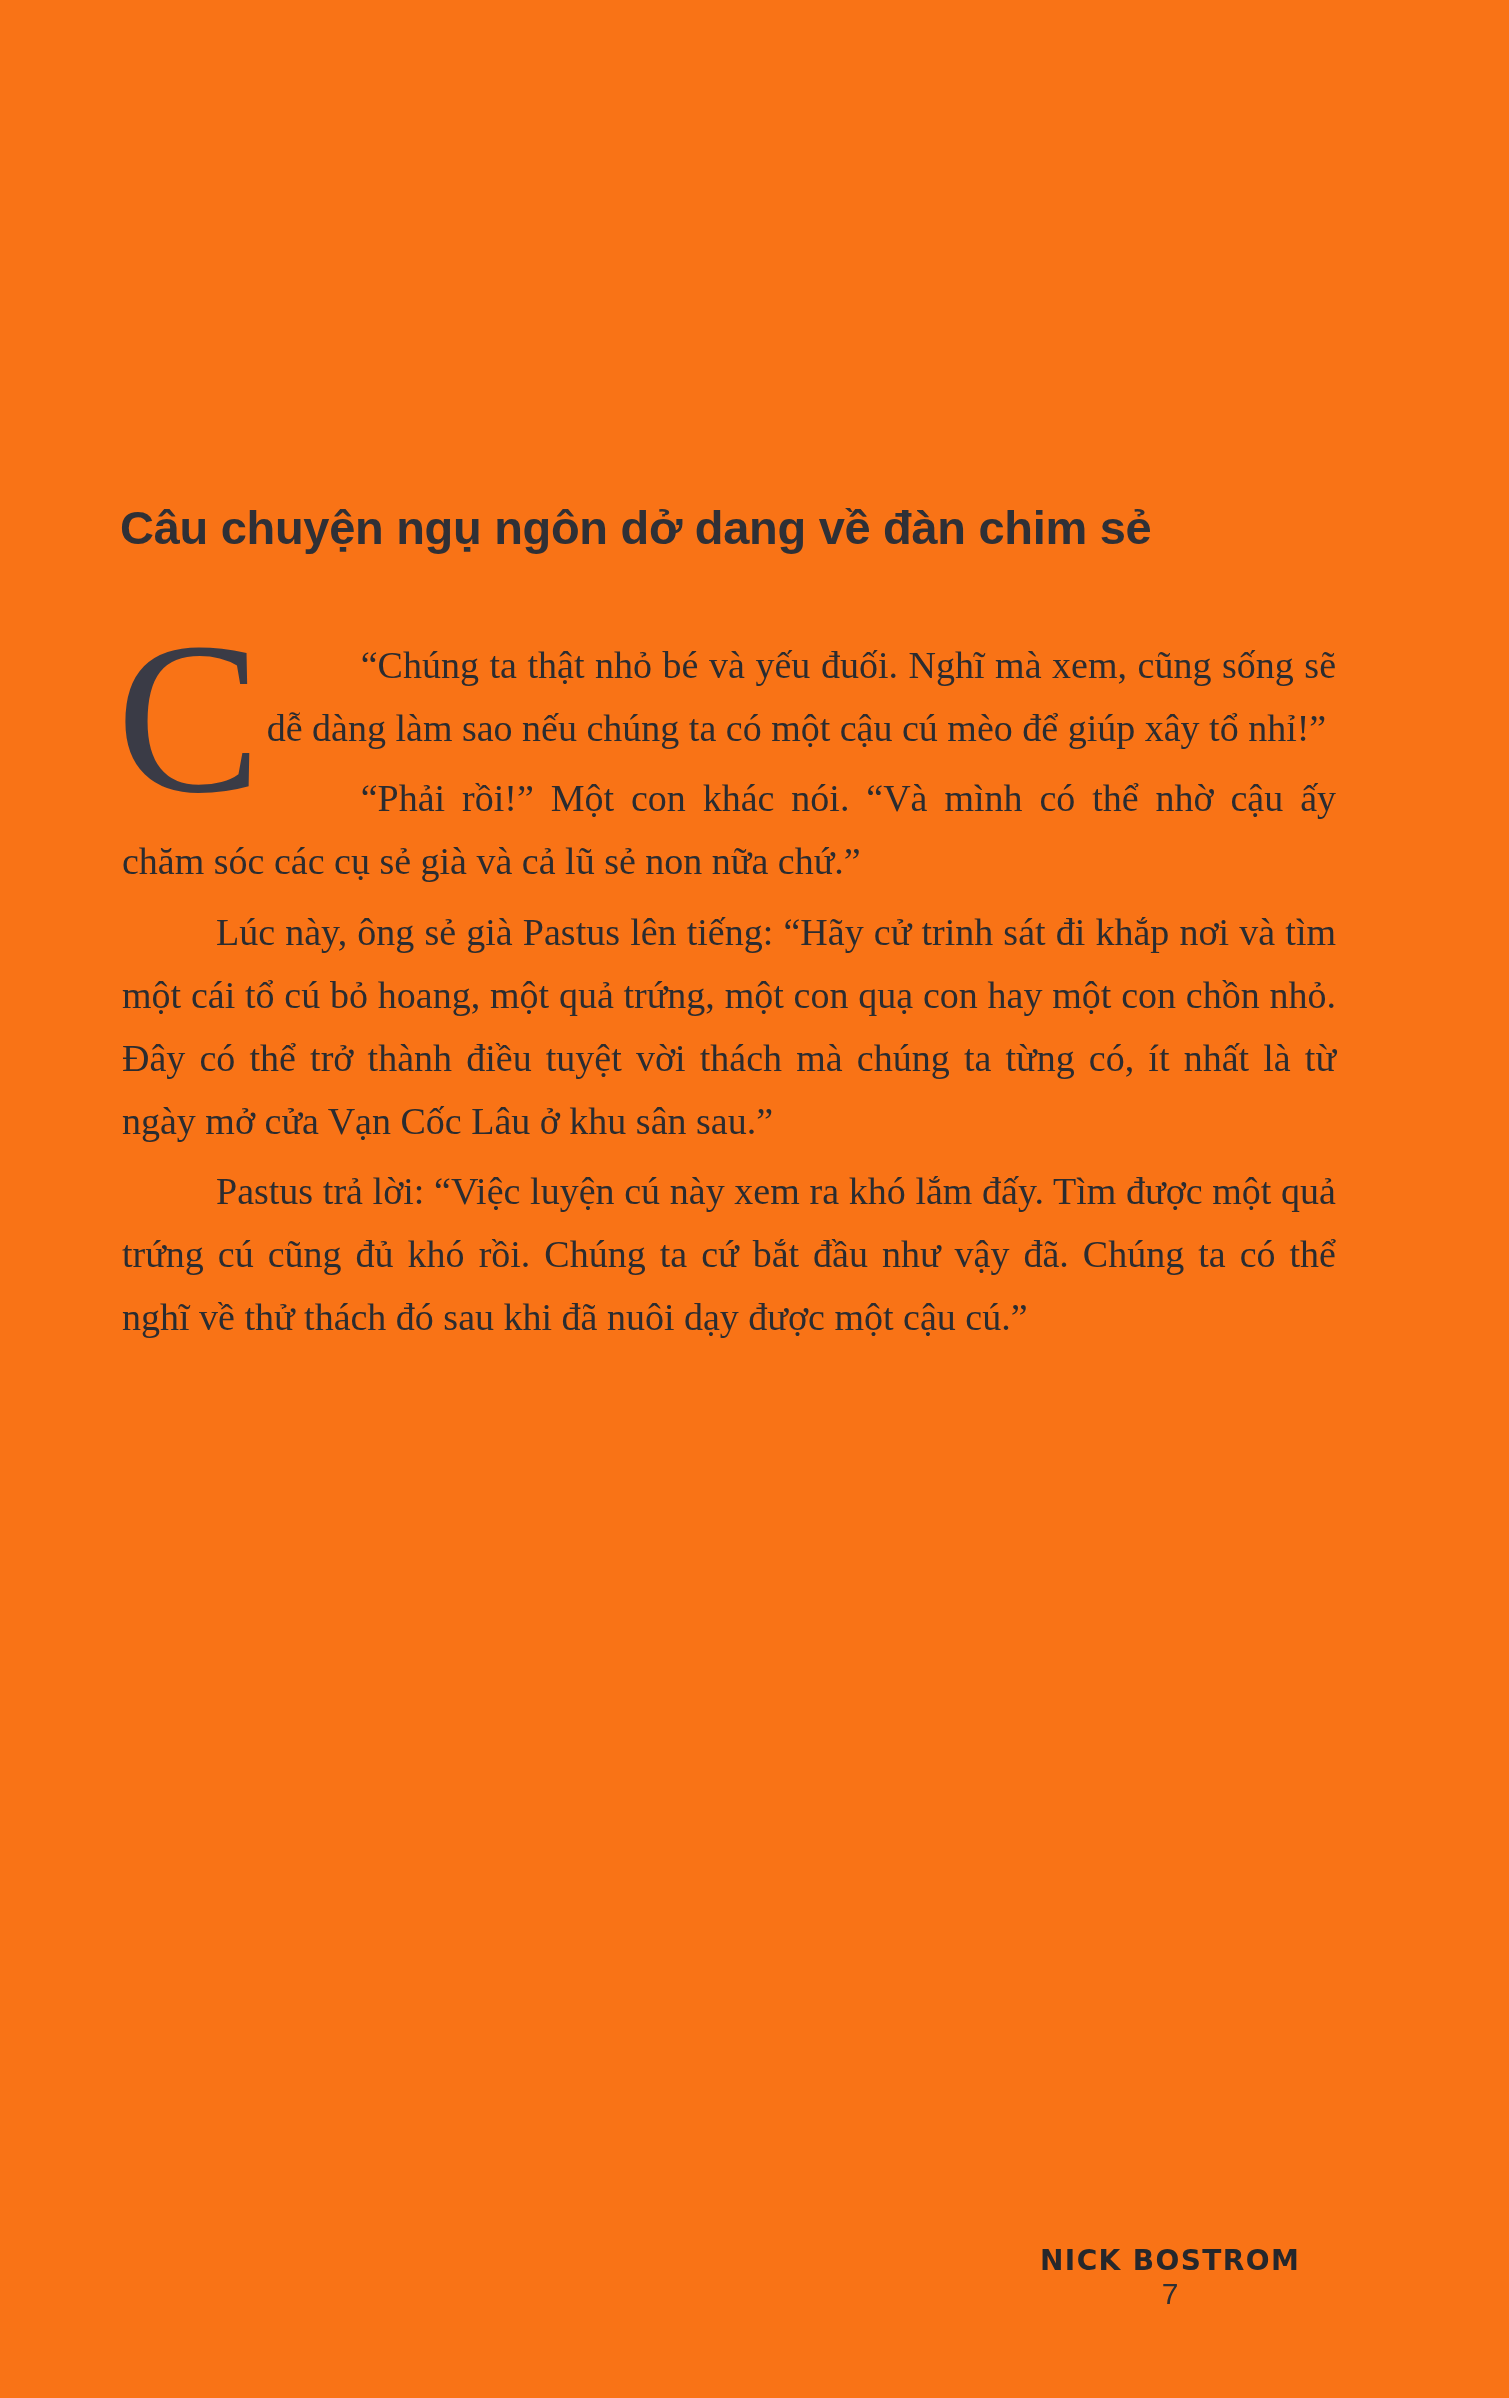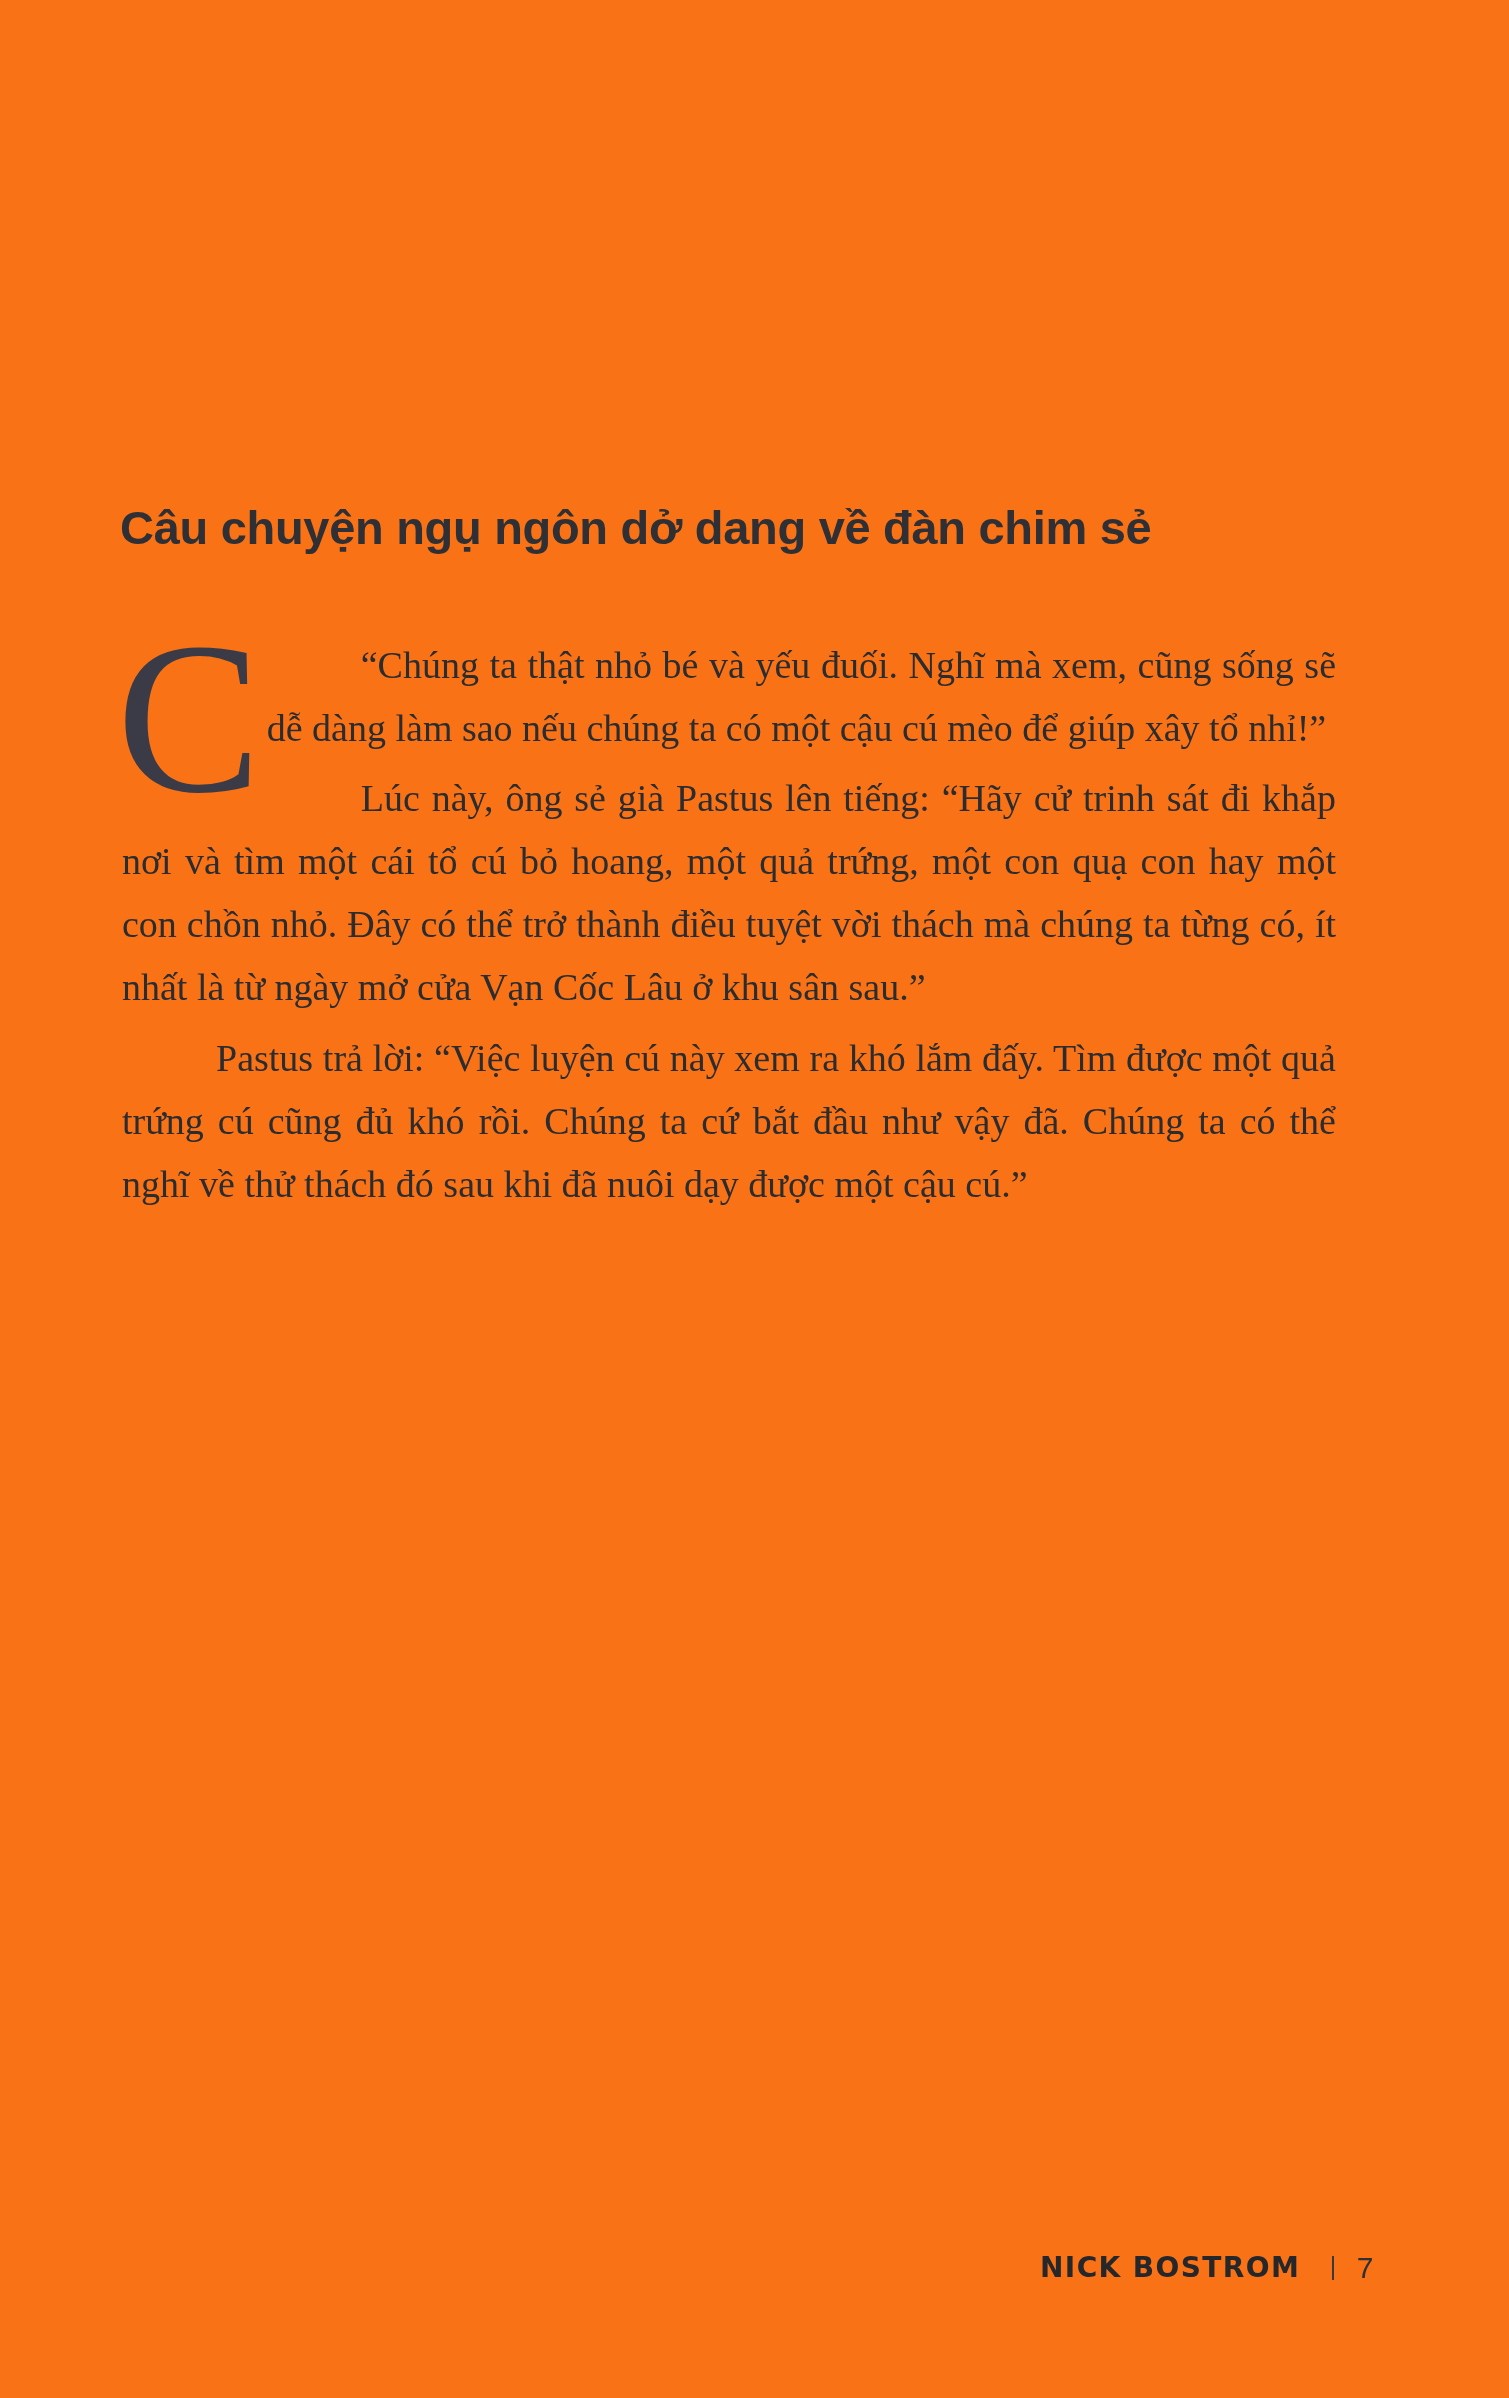--- a/index.html
+++ b/index.html
@@ -64,20 +64,21 @@
       font-weight: normal;
     }
     .footer {
       position: absolute;
       top: 2244px;
       left: 1040px;
       height: 47px;
       display: flex;
       align-items: center;
       white-space: nowrap;
+      flex-direction: column;
     }
     .footer-author {
       font-family: "DejaVu Sans", "Liberation Sans", sans-serif;
       font-weight: bold;
       font-size: 28px;
       letter-spacing: 1.4px;
       color: #26272b;
     }
     .footer-sep {
       width: 1.9px;
@@ -94,20 +95,21 @@
 </head>
 <body>
 
 <div class="page">
 
   <h1 class="chapter-title">Câu chuyện ngụ ngôn dở dang về đàn chim sẻ</h1>
 
   <div class="body-text">
     <p class="first"><span class="drop-cap">C</span></p>
     <p>“Chúng ta thật nhỏ bé và yếu đuối. Nghĩ mà xem, cũng sống sẽ dễ dàng làm sao nếu chúng ta có một cậu cú mèo để giúp xây tổ nhỉ!”</p>
+    <p>“Phải rồi!” Một con khác nói. “Và mình có thể nhờ cậu ấy chăm sóc các cụ sẻ già và cả lũ sẻ non nữa chứ.”</p>
     <p>Lúc này, ông sẻ già Pastus lên tiếng: “Hãy cử trinh sát đi khắp nơi và tìm một cái tổ cú bỏ hoang, một quả trứng, một con quạ con hay một con chồn nhỏ. Đây có thể trở thành điều tuyệt vời thách mà chúng ta từng có, ít nhất là từ ngày mở cửa Vạn Cốc Lâu ở khu sân sau.”</p>
     <p>Pastus trả lời: “Việc luyện cú này xem ra khó lắm đấy. Tìm được một quả trứng cú cũng đủ khó rồi. Chúng ta cứ bắt đầu như vậy đã. Chúng ta có thể nghĩ về thử thách đó sau khi đã nuôi dạy được một cậu cú.”</p>
   </div>
 
   <div class="footer">
     <span class="footer-author">NICK BOSTROM</span>
     <span class="footer-sep"></span>
     <span class="footer-page">7</span>
   </div>
 

